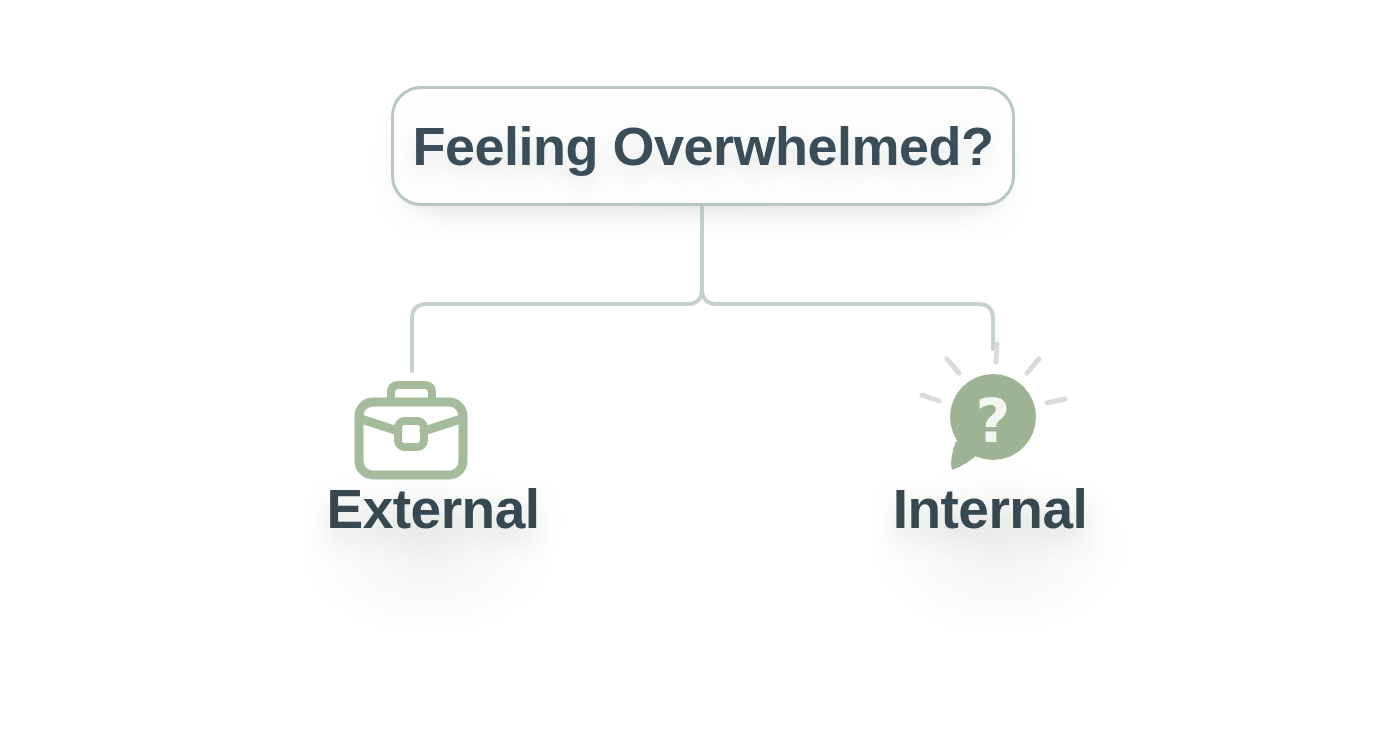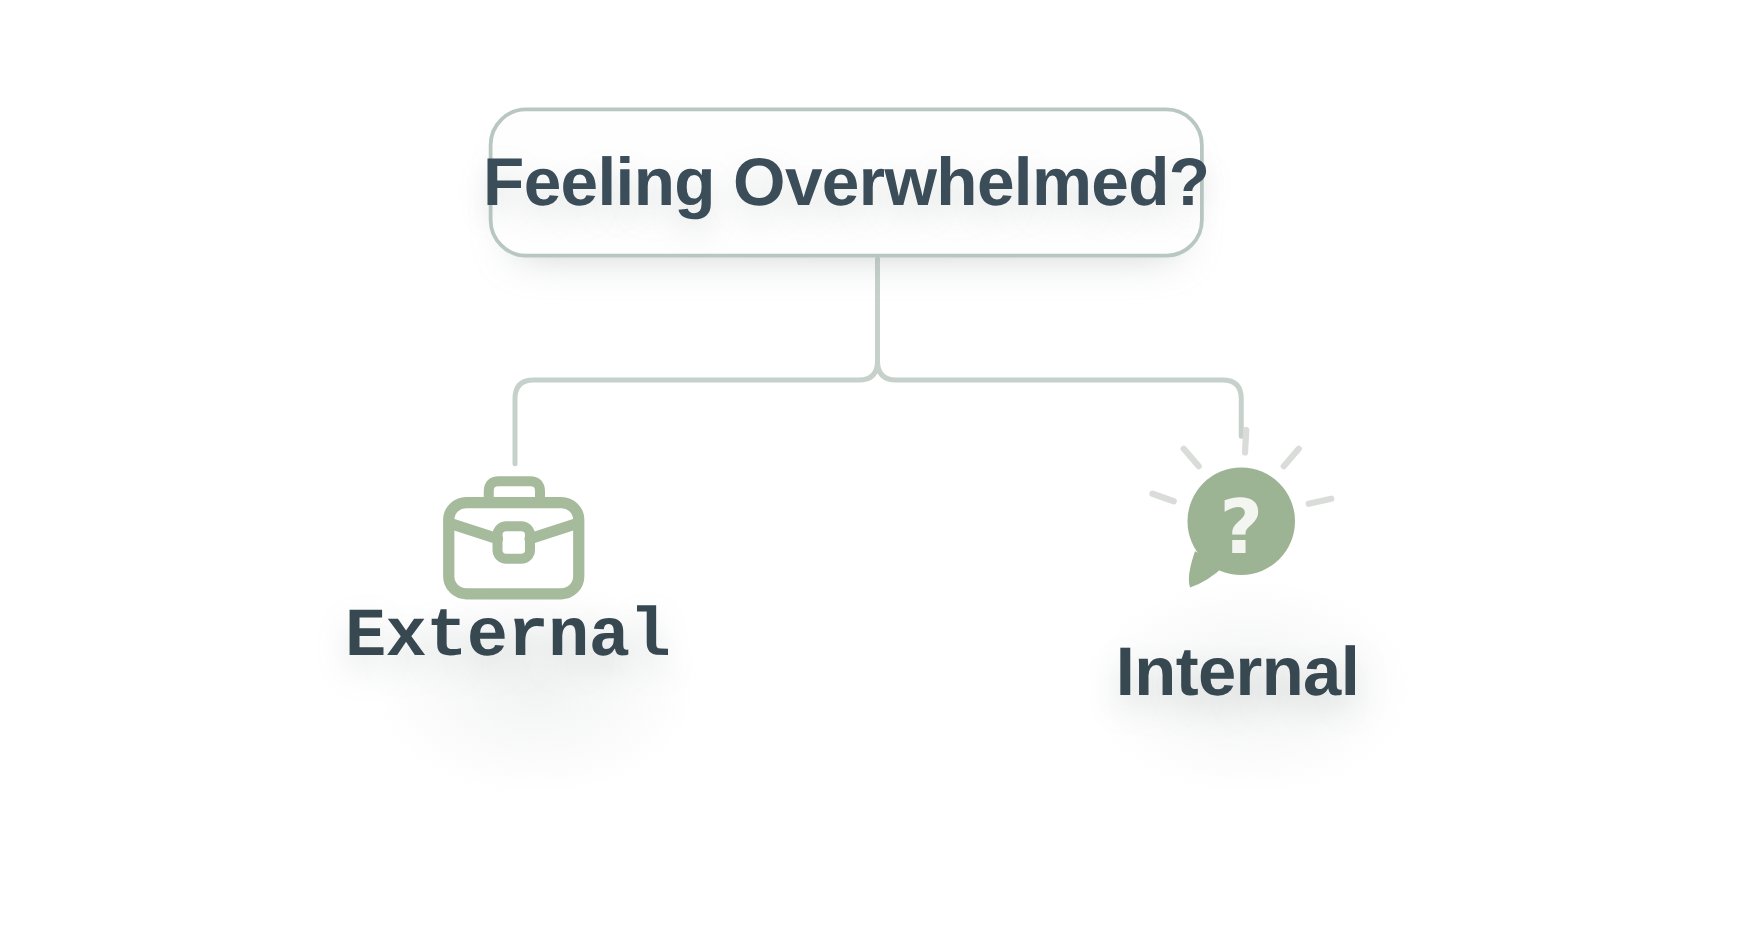--- a/index.html
+++ b/index.html
@@ -23,21 +23,21 @@
     pointer-events: none;
   }
   .glow-left-label  { left: 248px; top: 430px; width: 360px; height: 240px; }
   .glow-right-label { left: 820px; top: 430px; width: 360px; height: 240px; }
   .glow-box         { left: 360px; top: 60px;  width: 690px; height: 180px; }
 
   .decision-box {
     position: absolute;
     left: 391px;
     top: 86px;
-    width: 572px;
+    width: 624px;
     height: 120px;
     box-sizing: border-box;
     background: #fdfefd;
     border: 3px solid #b9c7c2;
     border-radius: 30px;
     display: flex;
     align-items: center;
     justify-content: center;
     box-shadow: 0 18px 35px -22px rgba(130,145,140,0.45);
   }
@@ -64,22 +64,22 @@
     top: 478px;
     width: 340px;
     text-align: center;
     font-size: 55px;
     line-height: 63px;
     font-weight: 700;
     letter-spacing: -0.5px;
     color: #374851;
     text-shadow: 0 12px 24px rgba(140,152,146,0.26);
   }
-  .branch-label-left  { left: 236px; font-family: Liberation Mono, monospace; }  
-  .branch-label-right { left: 820px; margin-top: 28px; }  
+  .branch-label-left  { left: 263px; }  
+  .branch-label-right { left: 820px; }  
   .branch-label span { display: block; }
 </style>
 </head>
 <body>
 
 <div class="canvas">
 
   <div class="glow glow-box"></div>
   <div class="glow glow-left-label"></div>
   <div class="glow glow-right-label"></div>

